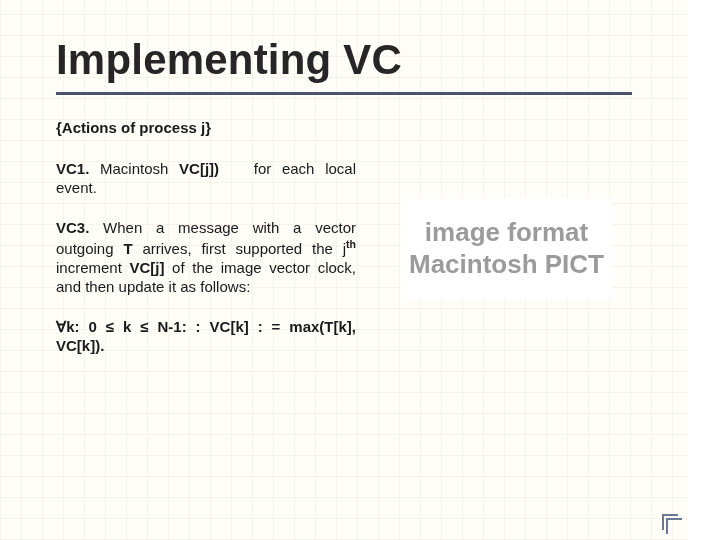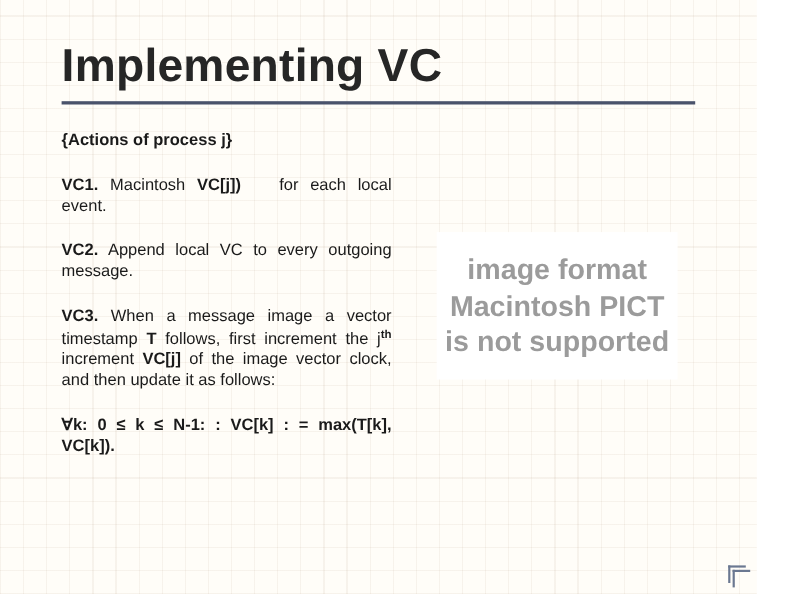--- a/index.html
+++ b/index.html
@@ -124,38 +124,34 @@
       <p class="para">
         <span class="b">{Actions of process j}</span>
       </p>
 
       <p class="para">
         <span class="bullet">
           <span class="b">VC1.</span><span> Macintosh </span><span class="b">VC[j])</span><span><span class="hang" style="display:inline"></span><span> for each local event.</span></span>
         </span>
       </p>
 
-      <p class="para">
-        <span class="b">VC2.</span><span> Append local VC to every outgoing message.</span>
-      </p>
 
       <p class="para">
-        <span class="b">VC3.</span><span> When a message image a vector timestamp </span><span class="b">T</span><span> follows, first increment the j</span><sup>th</sup><span> increment </span><span class="b">VC[j]</span><span> of the image vector clock, and then update it as follows:</span>
+        <span class="b">VC3.</span><span> When a message with a vector outgoing </span><span class="b">T</span><span> arrives, first supported the j</span><sup>th</sup><span> increment </span><span class="b">VC[j]</span><span> of the image vector clock, and then update it as follows:</span>
       </p>
 
       <p class="para">
         <span class="b">∀k: 0 ≤ k ≤ N-1: : VC[k] : = max(T[k], VC[k]).</span>
       </p>
 
     </div>
 
     <div class="col-right">
       <div class="pict-box">
         <div>image format</div>
         <div>Macintosh PICT</div>
-        <div>is not supported</div>
       </div>
     </div>
 
   </div>
 
   <div class="corner"></div>
 </div>
 
 </body></html>

